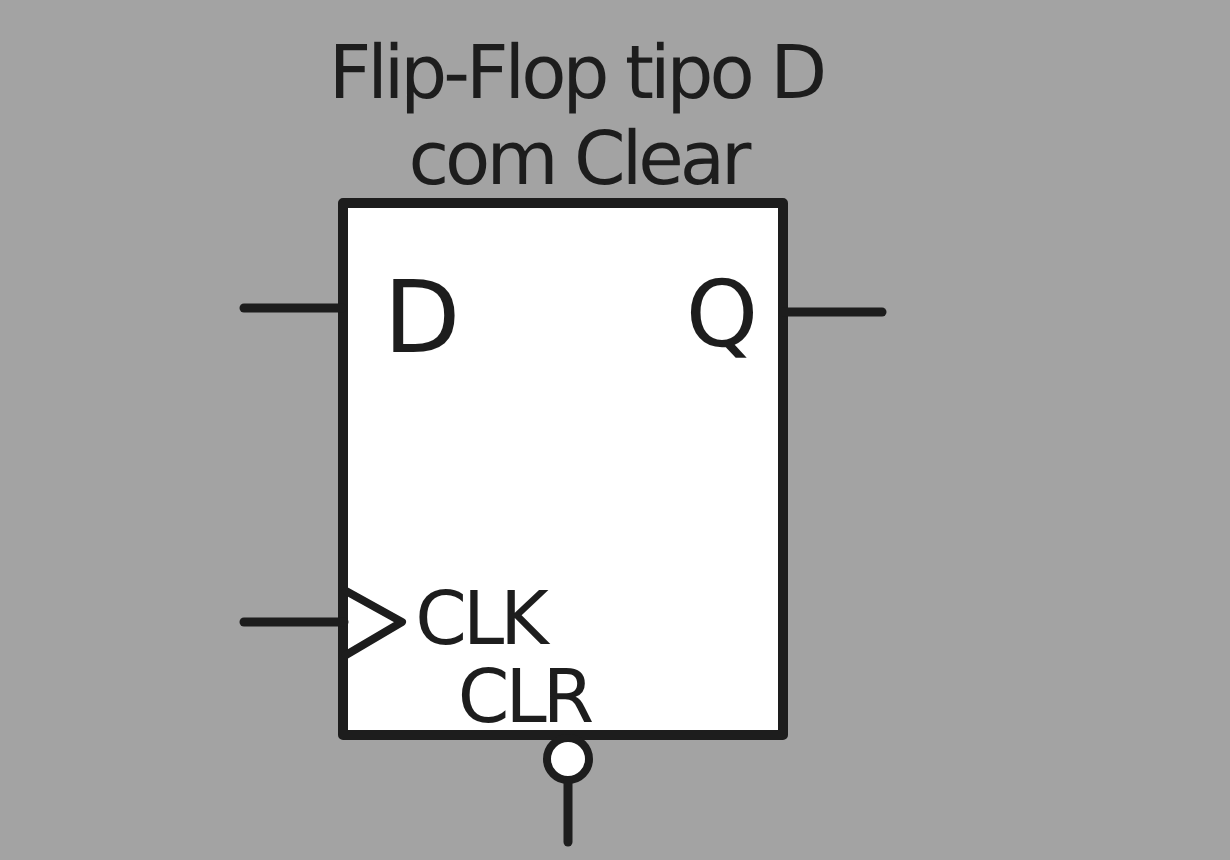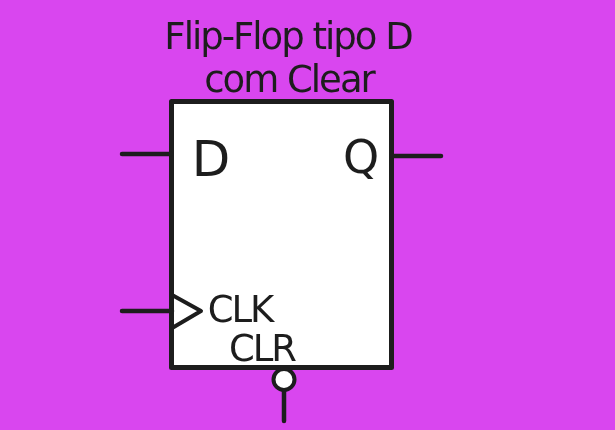--- a/index.html
+++ b/index.html
@@ -4,21 +4,21 @@
 <style>
   html, body {
     margin: 0;
     padding: 0;
     background: #ffffff;
   }
   .canvas {
     position: relative;
     width: 615px;
     height: 430px;
-    background: #d946ef;
+    background: #a3a3a3;
     overflow: hidden;
     font-family: "DejaVu Sans", sans-serif;
   }
   svg text {
     font-family: "DejaVu Sans", sans-serif;
     fill: #1d1d1d;
   }
   .title-text {
     font-size: 37px;
     letter-spacing: -2px;

